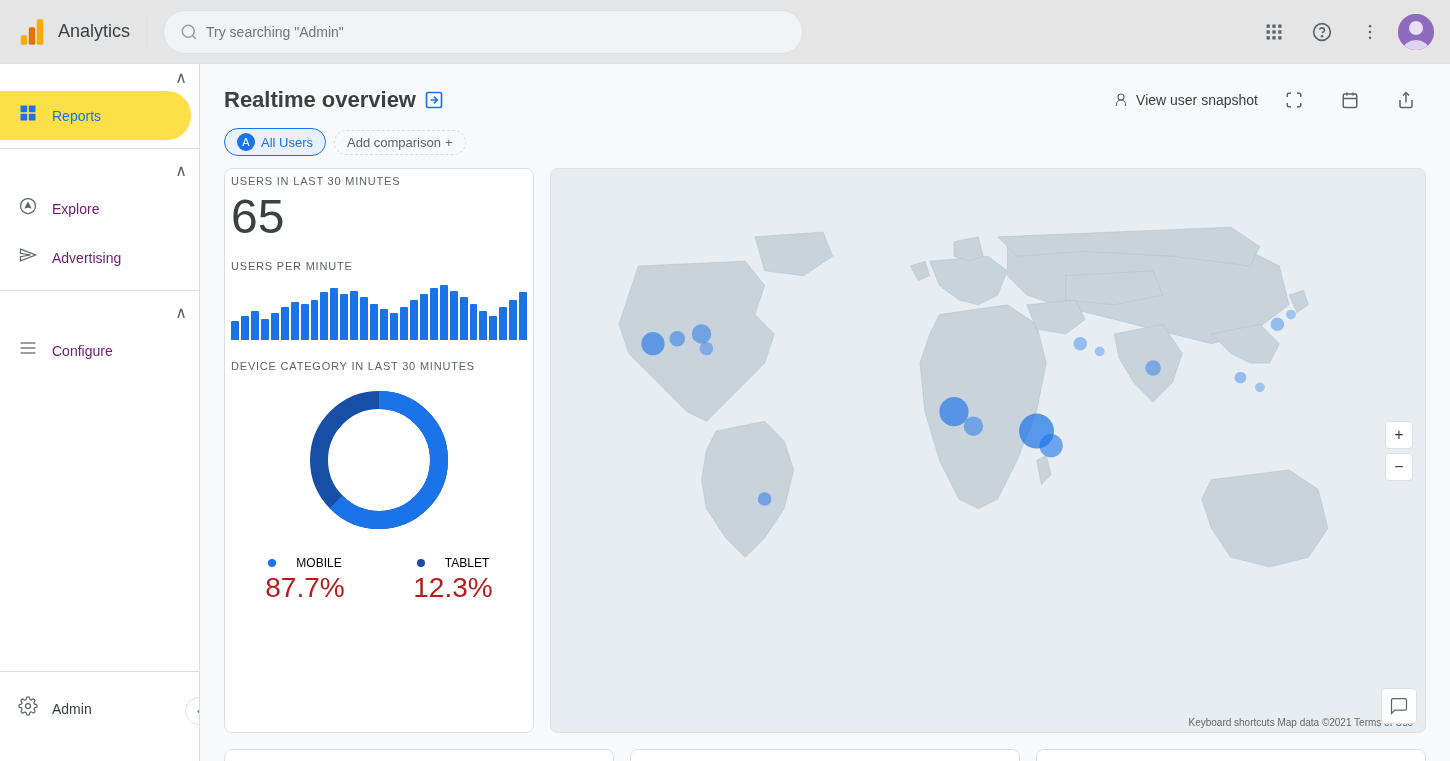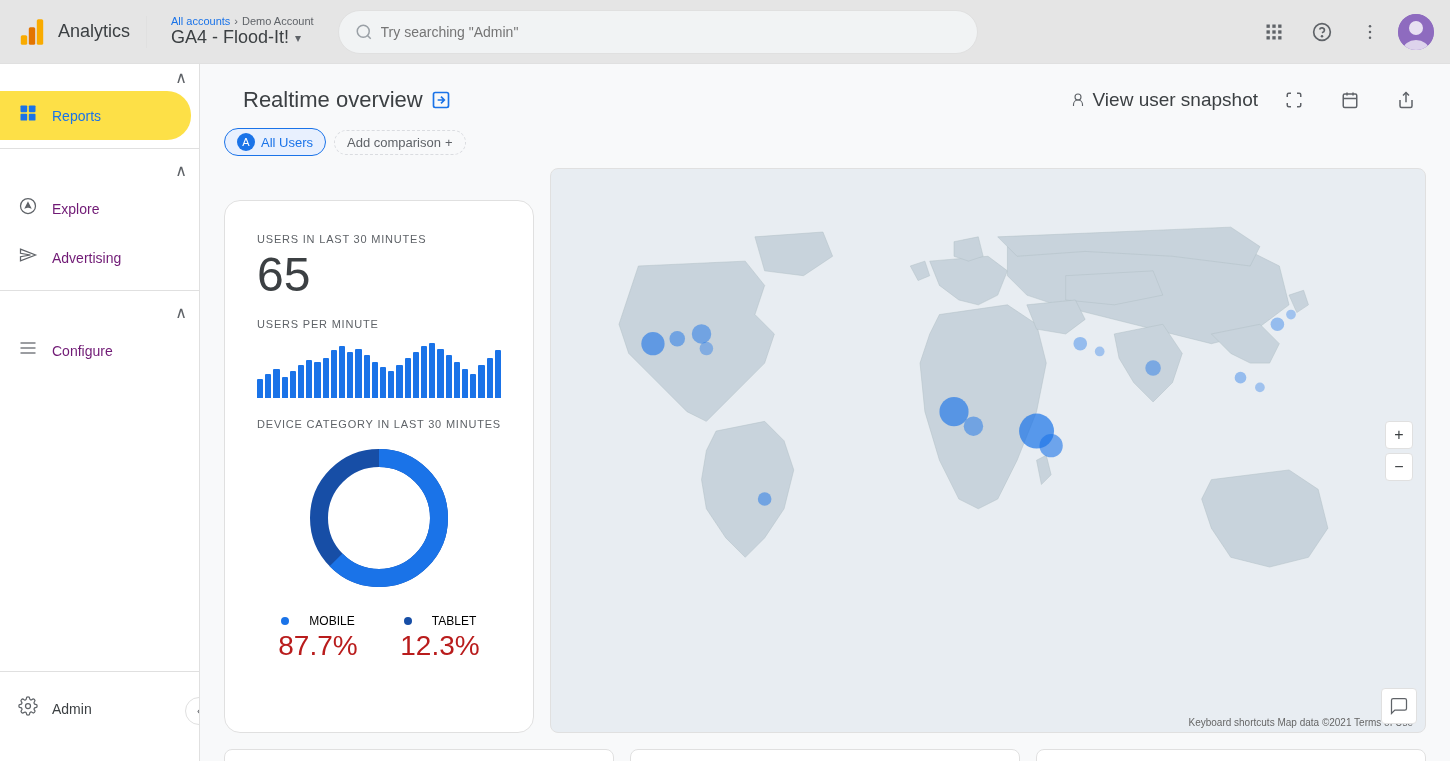--- a/index.html
+++ b/index.html
@@ -63,23 +63,23 @@
     }
 
     
     .content { flex: 1; overflow: auto; position: relative; }
 
     
     .realtime-header {
       display: flex; align-items: center; justify-content: space-between;
       padding: 16px 24px 8px;
     }
-    .realtime-title { display: flex; align-items: center; gap: 8px; font-size: 22px; font-weight: 400; color: #3c4043; margin-left: 19px; }
+    .realtime-title { display: flex; align-items: center; gap: 8px; font-size: 22px; font-weight: 700; color: #3c4043; }
     .realtime-actions { display: flex; align-items: center; gap: 16px; }
-    .realtime-action-btn { display: flex; align-items: center; gap: 6px; font-size: 19px; color: #3c4043; cursor: pointer; }
+    .realtime-action-btn { display: flex; align-items: center; gap: 6px; font-size: 14px; color: #3c4043; cursor: pointer; }
 
     
     .filter-bar { display: flex; align-items: center; gap: 8px; padding: 0 24px 12px; }
     .filter-chip {
       display: flex; align-items: center; gap: 6px;
       border: 1px solid #dadce0; border-radius: 16px; padding: 4px 12px;
       font-size: 13px; color: #3c4043; cursor: pointer; background: #fff;
     }
     .filter-chip.active { background: #e8f0fe; border-color: #1a73e8; color: #1a73e8; }
     .filter-chip-icon { width: 18px; height: 18px; border-radius: 50%; background: #1a73e8; color: white; font-size: 11px; display: flex; align-items: center; justify-content: center; }
@@ -88,23 +88,22 @@
       border: 1px dashed #dadce0; border-radius: 16px; padding: 4px 12px;
       font-size: 13px; color: #5f6368; cursor: pointer; background: transparent;
     }
 
     
     .realtime-body { display: flex; padding: 0 24px 16px; gap: 16px; height: calc(100vh - 180px); }
 
     
     .stats-panel {
       width: 310px; flex-shrink: 0; background: #fff;
-      border: 1px solid #e0e0e0; border-radius: 16px; padding: 32px;
+      border: 1px solid #e0e0e0; border-radius: 8px; padding: 6px;
       overflow-y: auto;
-      margin-top: 32px;
     }
     .stat-label { font-size: 11px; color: #5f6368; text-transform: uppercase; letter-spacing: 0.8px; margin-bottom: 4px; }
     .stat-value { font-size: 48px; font-weight: 300; color: #3c4043; line-height: 1.1; margin-bottom: 16px; }
     .stat-sublabel { font-size: 11px; color: #5f6368; text-transform: uppercase; letter-spacing: 0.8px; margin-bottom: 8px; }
 
     
     .bar-chart { display: flex; align-items: flex-end; gap: 2px; height: 60px; margin-bottom: 20px; }
     .bar { background: #1a73e8; border-radius: 1px 1px 0 0; flex: 1; }
 
     
@@ -138,31 +137,20 @@
   <div class="header-logo">
 
     <svg class="logo-icon" viewBox="0 0 40 40">
       <rect x="6" y="24" width="8" height="12" rx="2" fill="#F9AB00"></rect>
       <rect x="16" y="14" width="8" height="22" rx="2" fill="#E37400"></rect>
       <rect x="26" y="4" width="8" height="32" rx="2" fill="#F9AB00"></rect>
     </svg>
     <span class="analytics-title">Analytics</span>
   </div>
   <div class="header-divider"></div>
-  <div class="account-info">
-    <div class="breadcrumb">
-      <span style="color:#1a73e8; cursor:pointer;">All accounts</span>
-      <span>›</span>
-      <span>Demo Account</span>
-    </div>
-    <div class="property-name">
-      <span>GA4 - Flood-It!</span>
-      <span class="property-dropdown dropdown-arrow">▾</span>
-    </div>
-  </div>
   <div class="search-bar">
     <svg width="18" height="18" viewBox="0 0 24 24" fill="none" stroke="#9aa0a6" stroke-width="2">
       <circle cx="11" cy="11" r="8"></circle>
         <line x1="21" y1="21" x2="16.65" y2="16.65"></line>
     </svg>
     <input class="search-input" type="text" placeholder="Try searching &quot;Admin&quot;" style="">
   </div>
   <div class="header-actions">
     <div class="icon-btn">
       <svg width="20" height="20" viewBox="0 0 24 24" fill="#5f6368">

